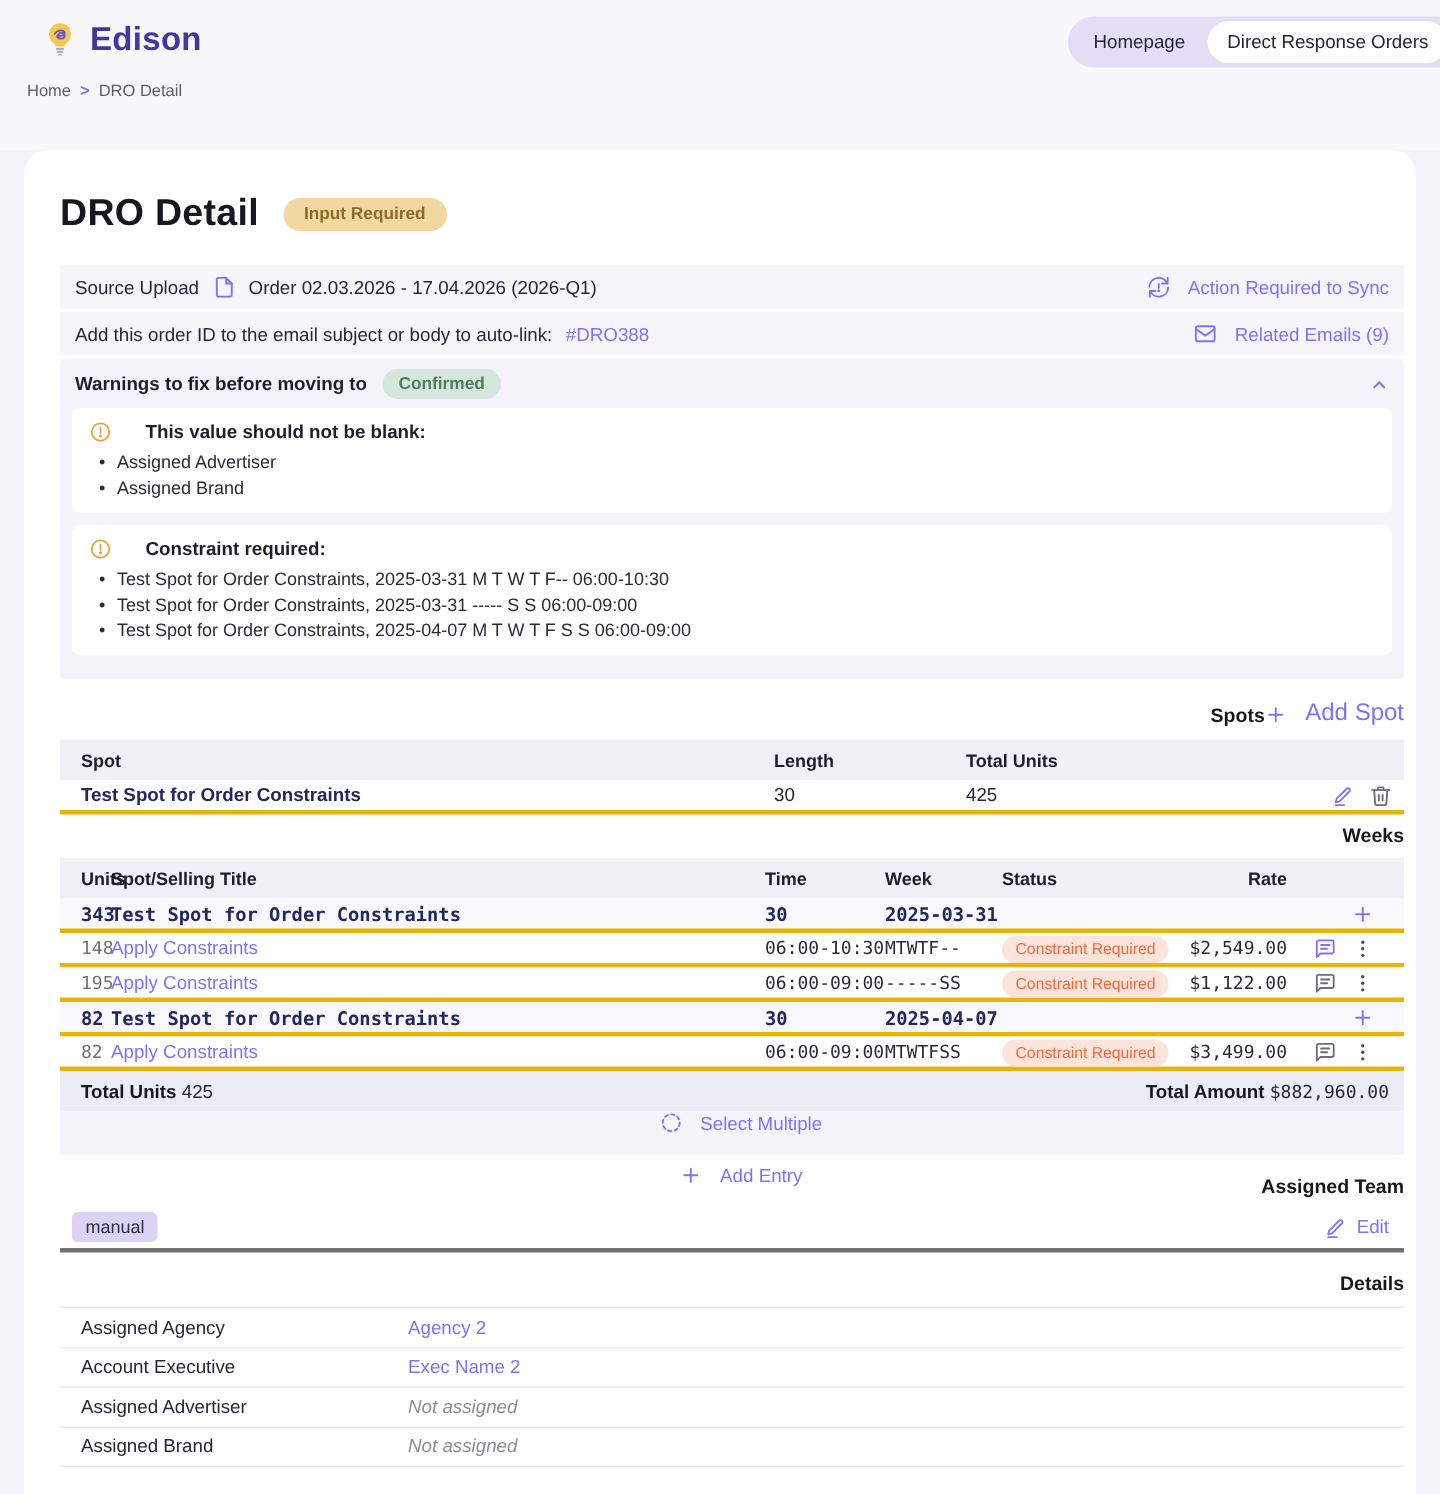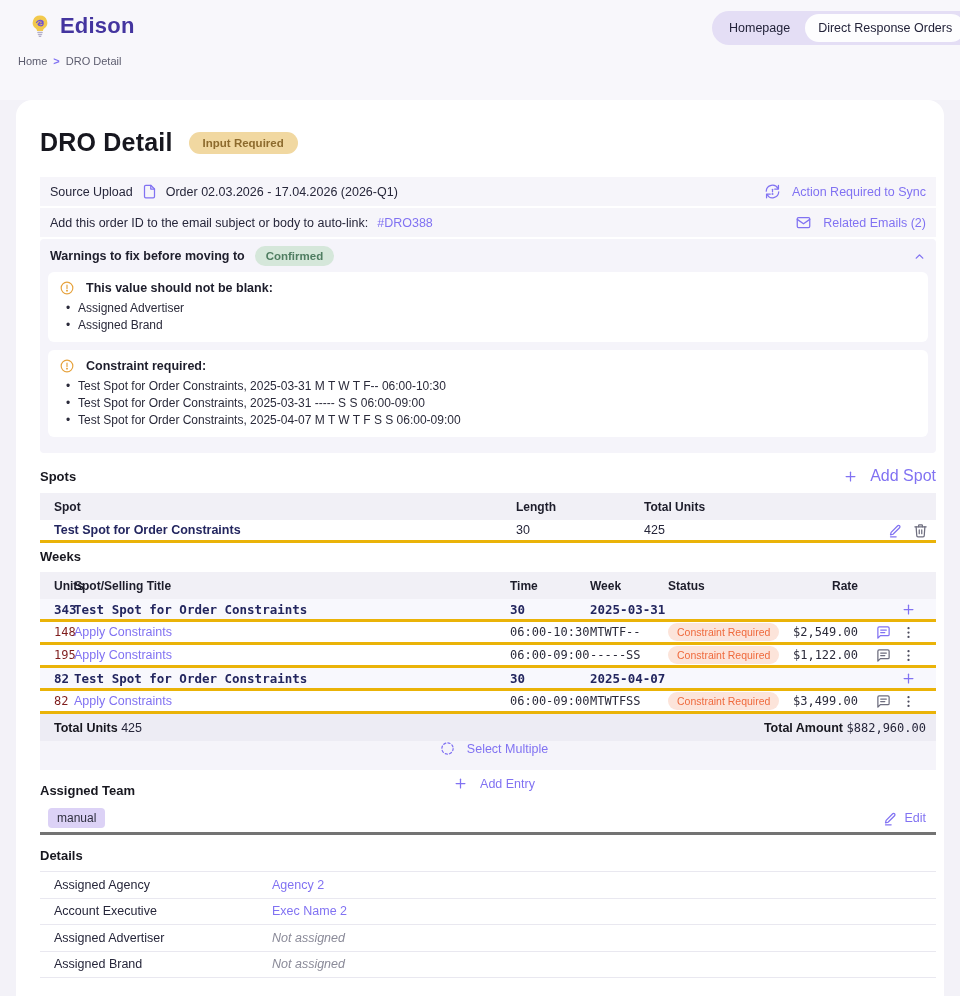--- a/index.html
+++ b/index.html
@@ -52,28 +52,28 @@
   .purple-link { color:#8172f2; font-weight:500; display:flex; align-items:center; gap:12px; cursor:pointer; }
   .icon { display:inline-flex; width:15px; height:15px; flex:none; }
   .icon svg { width:100%; height:100%; }
 
   
   .warnings { background:#f5f4fa; border-radius:4px; margin-bottom:14px; padding-bottom:8px; }
   .warnings-header { display:flex; align-items:center; justify-content:space-between; padding:7px 10px 6px; }
   .warnings-header-left { display:flex; align-items:center; gap:10px; font-size:12.5px; font-weight:bold; color:#1d1d2b; }
   .badge-confirmed { background:#d5e7da; color:#4f7d61; font-size:11.5px; font-weight:bold; padding:4px 11px; border-radius:12px; }
   .warn-box { background:#fff; border-radius:6px; margin:0 8px 8px; padding:9px 12px 8px; }
-  .warn-title { display:flex; align-items:center; gap:12px; font-size:12.5px; font-weight:bold; color:#1d1d2b; margin-bottom:5px; }
+  .warn-title { display:flex; align-items:center; gap:23px; font-size:12.5px; font-weight:bold; color:#1d1d2b; margin-bottom:5px; }
   .warn-box ul { list-style:none; }
   .warn-box li { font-size:12px; color:#2a2a3a; line-height:17px; padding-left:18px; position:relative; }
   .warn-box li::before { content:"•"; position:absolute; left:6px; color:#2a2a3a; }
   .warn-icon { width:14px; height:14px; }
 
   
-  .section-head { display:flex; align-items:center; justify-content:space-between; margin:14px 0 8px; }
+  .section-head { display:flex; align-items:center; justify-content:flex-end; margin:14px 0 8px; }
   .section-title { font-size:13px; font-weight:bold; color:#17171f; }
 
   
   .t-head { background:#f1f0f6; display:flex; align-items:center; height:27px; font-size:12px; font-weight:bold; color:#1d1d2b; }
   .t-row { display:flex; align-items:center; height:23px; font-size:12.5px; border-bottom:3px solid #eab308; background:#fff; }
   .t-row.group { background:#f8f8fd; }
 
   
   .sc-spot { padding-left:14px; width:476px; }
   .sc-len { width:128px; }
@@ -85,21 +85,21 @@
   .wc-units { padding-left:14px; width:34px; }
   .wc-title { width:436px; }
   .wc-time { width:80px; }
   .wc-week { width:78px; }
   .wc-status { width:118px; }
   .wc-rate { width:72px; text-align:right; }
   .wc-actions { width:64px; display:flex; justify-content:flex-end; align-items:center; gap:10px; padding-right:6px; }
   .grp-txt { font-weight:bold; color:#23265f; font-size:12.5px; }
   .mono-val { font-size:12px; color:#2a2a3a; }
   .badge-constraint { background:#fce4da; color:#ef6a3d; font-size:10.5px; font-weight:500; padding:3px 9px; border-radius:10px; white-space:nowrap; }
-  .units-val { font-size:12px; color:#7f1d1d; }
+  .units-val { font-size:12px; color:#737373; }
 
   .totals-row { background:#edecf4; display:flex; align-items:center; justify-content:space-between; height:27px; padding:0 10px 0 14px; font-size:12.5px; }
   .totals-row b { font-weight:bold; color:#17171f; }
   .weeks-footer { background:#f5f4fa; display:flex; align-items:center; gap:20px; height:29px; padding-left:12px; font-size:12.5px;flex-direction:column; }
 
   
   .team-row { display:flex; align-items:center; justify-content:space-between; height:31px; border-bottom:3px solid #737373; padding:0 10px 0 8px; }
   .tag-manual { background:#dcd2f6; color:#2f2f3f; font-size:12px; padding:3px 9px; border-radius:4px; }
 
   
@@ -184,21 +184,21 @@
       <span>Add this order ID to the email subject or body to auto-link:</span>
       <span class="purple-link" style="gap:0">#DRO388</span>
     </div>
     <span class="purple-link">
       <span class="icon">
         <svg viewBox="0 0 24 24" fill="none" stroke="currentColor" stroke-width="2" stroke-linecap="round" stroke-linejoin="round">
               <rect x="2" y="4" width="20" height="16" rx="2"></rect>
               <path d="M2 7l10 7L22 7"></path>
             </svg>
       </span>
-      <span>Related Emails (2)</span>
+      <span>Related Emails (9)</span>
     </span>
   </div>
 
   <div class="warnings">
     <div class="warnings-header">
       <div class="warnings-header-left">
         <span>Warnings to fix before moving to</span>
         <span class="badge-confirmed">Confirmed</span>
       </div>
       <span class="icon chevron-up">

